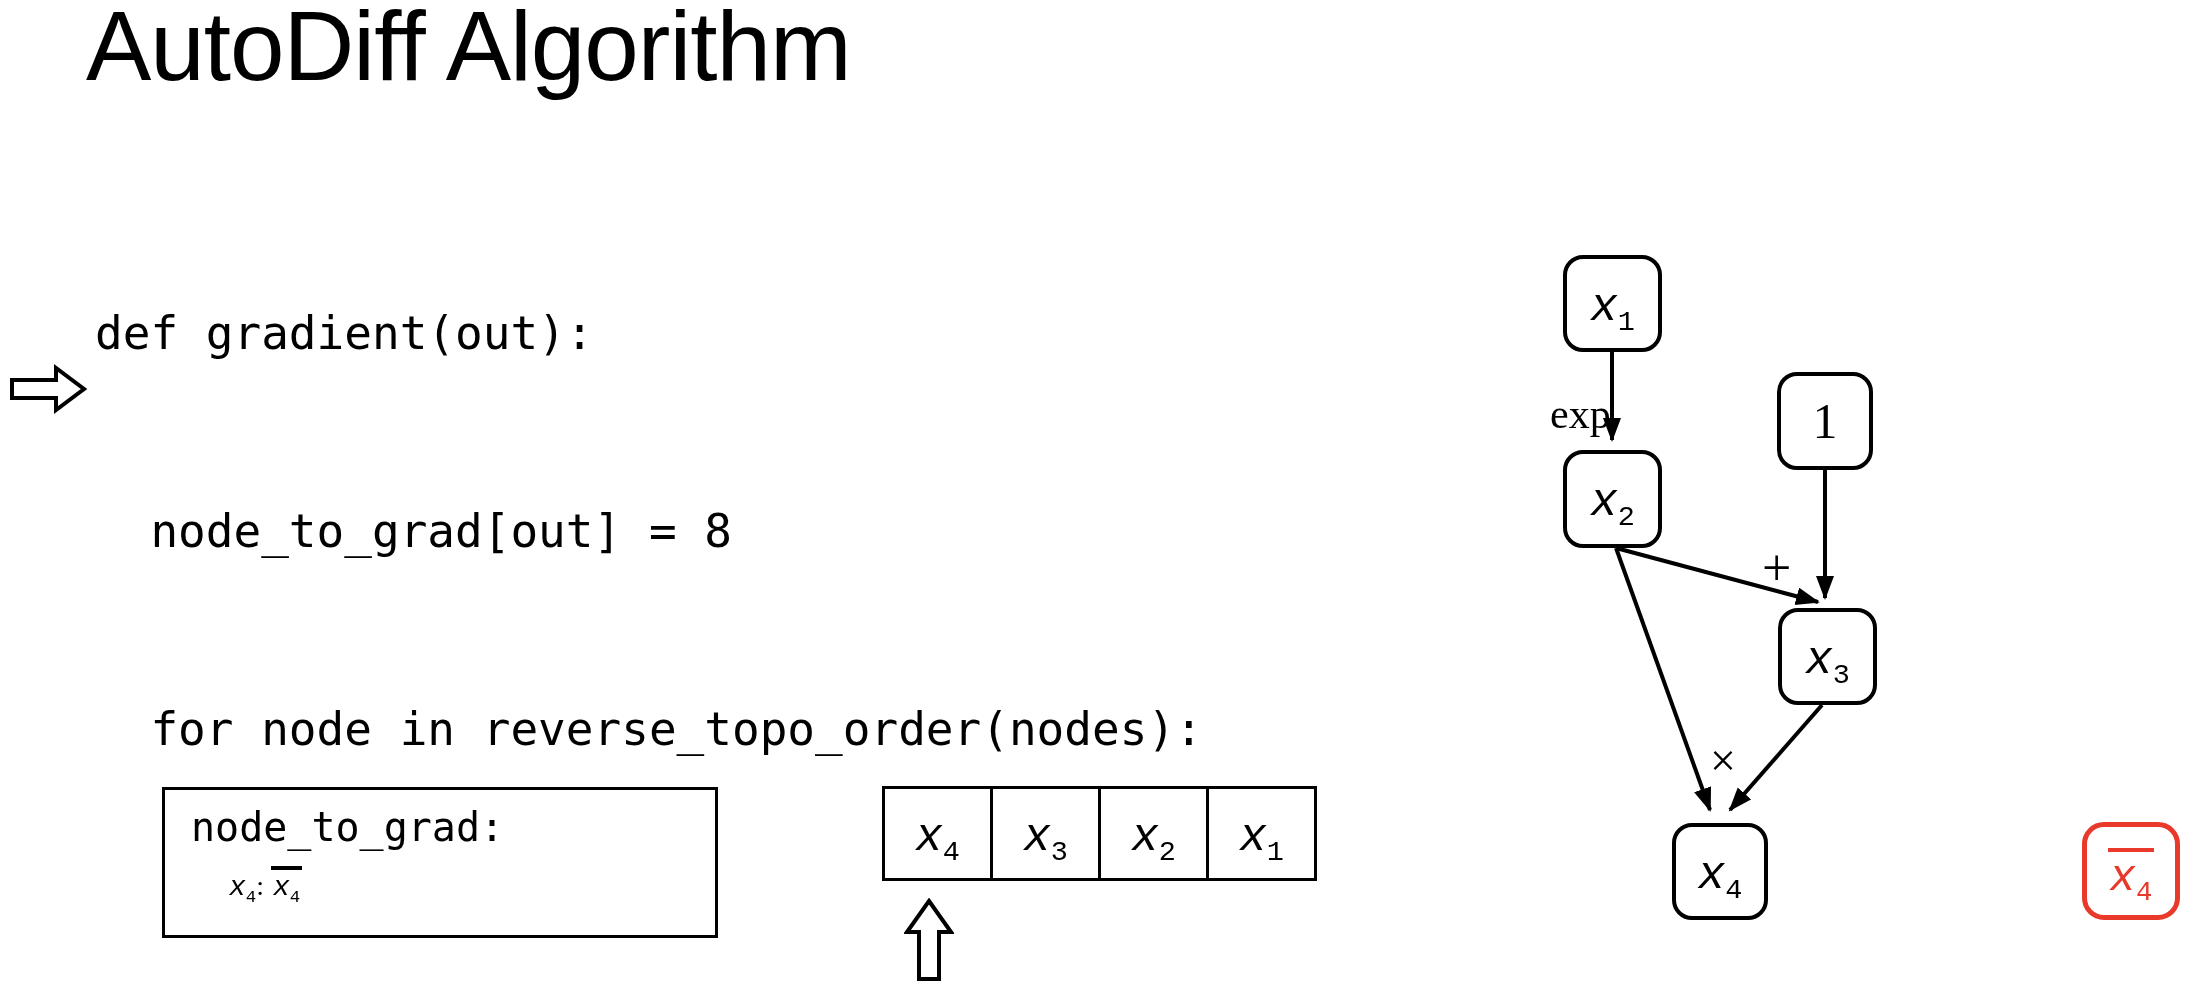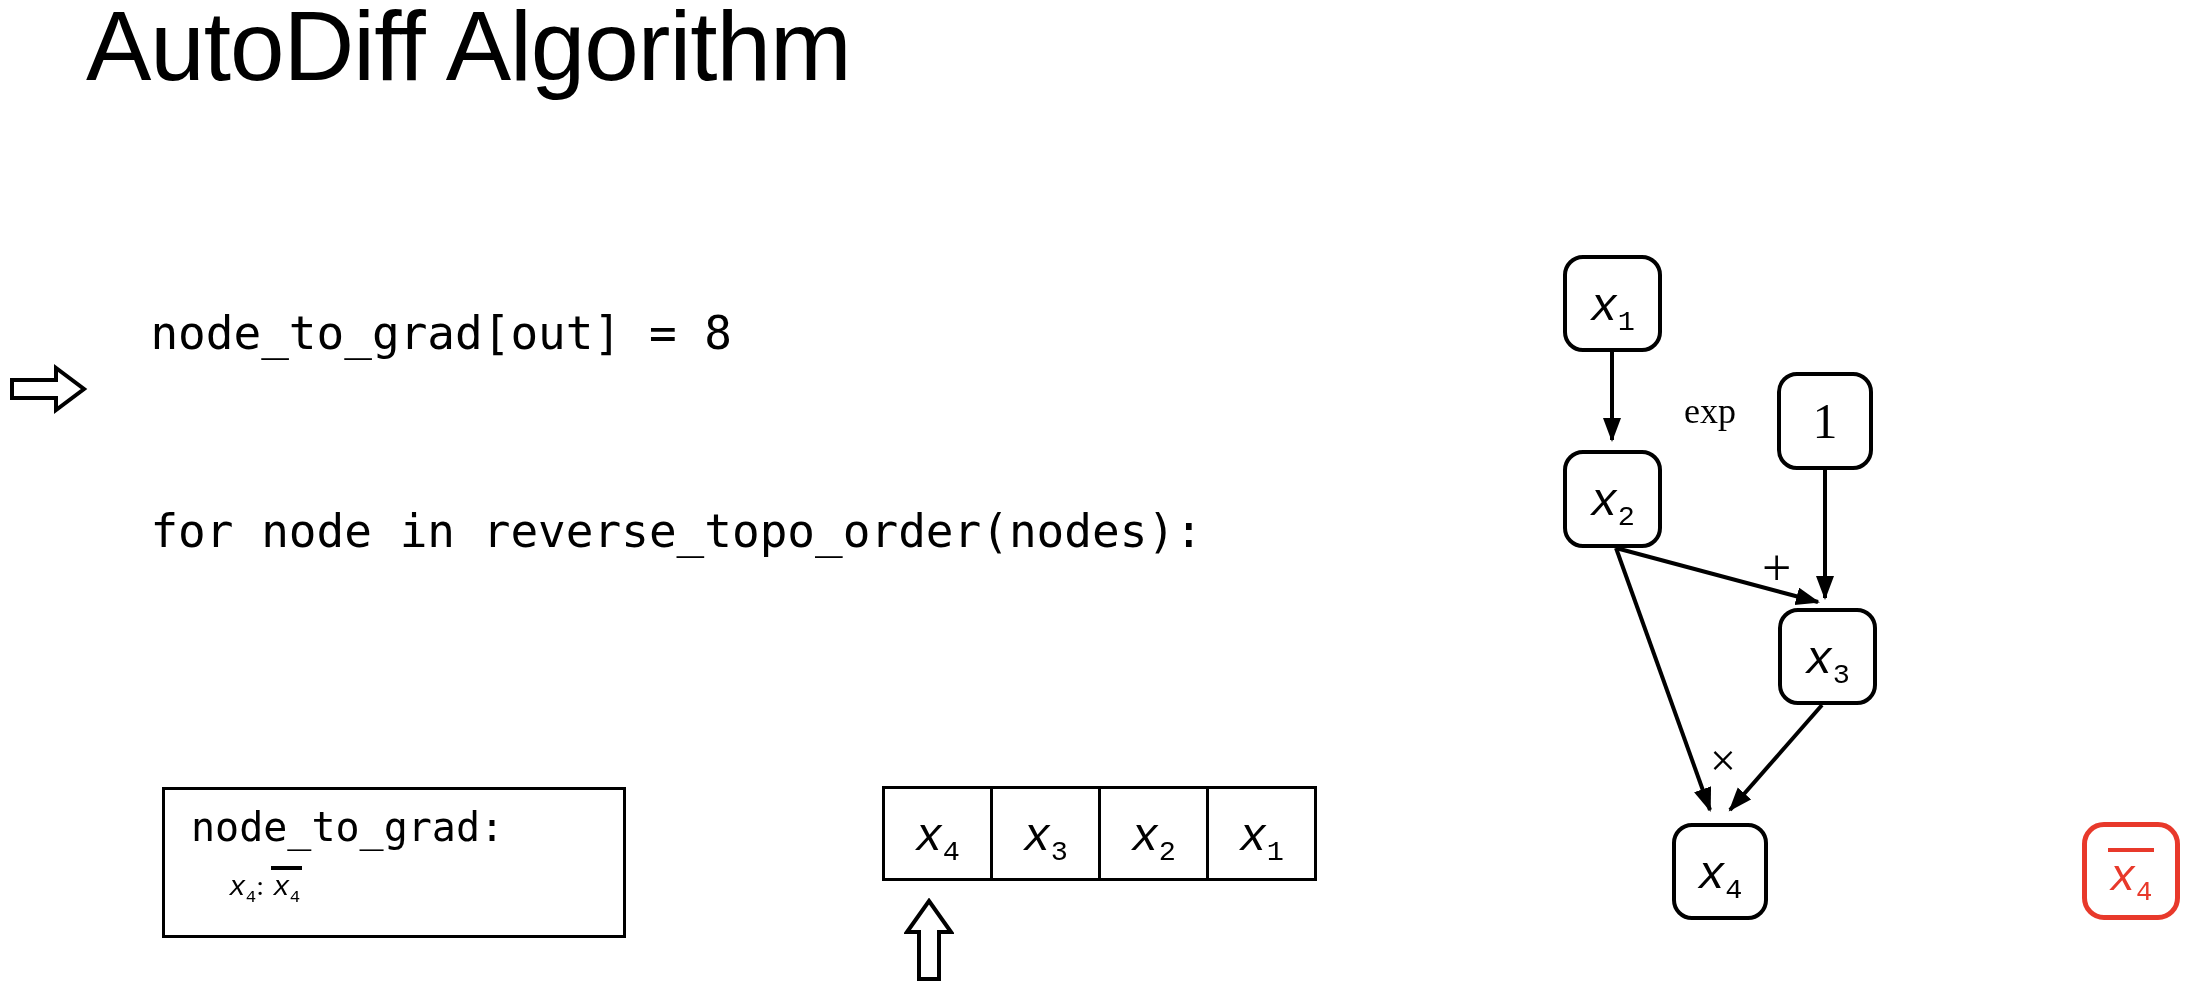--- a/index.html
+++ b/index.html
@@ -16,21 +16,21 @@
   }
   
   .code {
     position:absolute; left:95px; top:168px;
     font-family:"DejaVu Sans Mono", monospace;
     font-size:46px; line-height:66px; white-space:pre; color:var(--ink);
   }
   .pointer-arrow { position:absolute; left:10px; top:364px; }
   
   .grad-box {
-    position:absolute; left:162px; top:787px; width:464px; height:151px;
+    position:absolute; left:162px; top:787px; width:556px; height:151px;
     border:3px solid var(--ink); background:#fff; padding:12px 0 0 26px;
   }
   .grad-box .heading {
     font-family:"DejaVu Sans Mono", monospace; font-size:40px; line-height:50px;
   }
   .grad-box .entry {
     margin-top:6px; margin-left:38px; font-size:28px; line-height:52px;
     font-family:"Liberation Serif", serif;
   }
   
@@ -51,37 +51,38 @@
   .gnode {
     position:absolute; border:4px solid var(--ink); border-radius:20px; background:#fff;
     display:flex; align-items:center; justify-content:center; font-size:46px;
   }
   .gnode.n-x1 { left:1563px; top:255px; width:99px; height:97px; }
   .gnode.n-one { left:1777px; top:372px; width:96px; height:98px; font-size:50px; font-family:"Liberation Serif", serif; }
   .gnode.n-x2 { left:1563px; top:450px; width:99px; height:98px; }
   .gnode.n-x3 { left:1778px; top:608px; width:99px; height:97px; }
   .gnode.n-x4 { left:1672px; top:823px; width:96px; height:97px; }
   .edge-label { position:absolute; font-family:"Liberation Serif", serif; white-space:nowrap; }
-  .lbl-exp   { left:1684px; top:390px; font-size:36px; }
+  .lbl-exp   { left:1550px; top:390px; font-size:42px; }
   .lbl-plus  { left:1762px; top:538px; font-size:52px; }
   .lbl-times { left:1710px; top:734px; font-size:46px; }
   .edges { position:absolute; left:1500px; top:200px; }
   
   .adjoint-badge {
     position:absolute; left:2082px; top:822px; width:98px; height:98px;
     border:5px solid var(--accent); border-radius:22px; color:var(--accent);
     display:flex; align-items:center; justify-content:center; font-size:44px; background:#fff;
   }
 </style>
 </head>
 <body>
 
 <div class="title">AutoDiff Algorithm</div>
 
 <div class="code">
+  <div class="code-line">def gradient(out):</div>
   <div class="code-line">  node_to_grad[out] = 8</div>
   <div class="code-line">  for node in reverse_topo_order(nodes):</div>
   
   
   
   
   
 </div>
 
 <div class="pointer-arrow">

